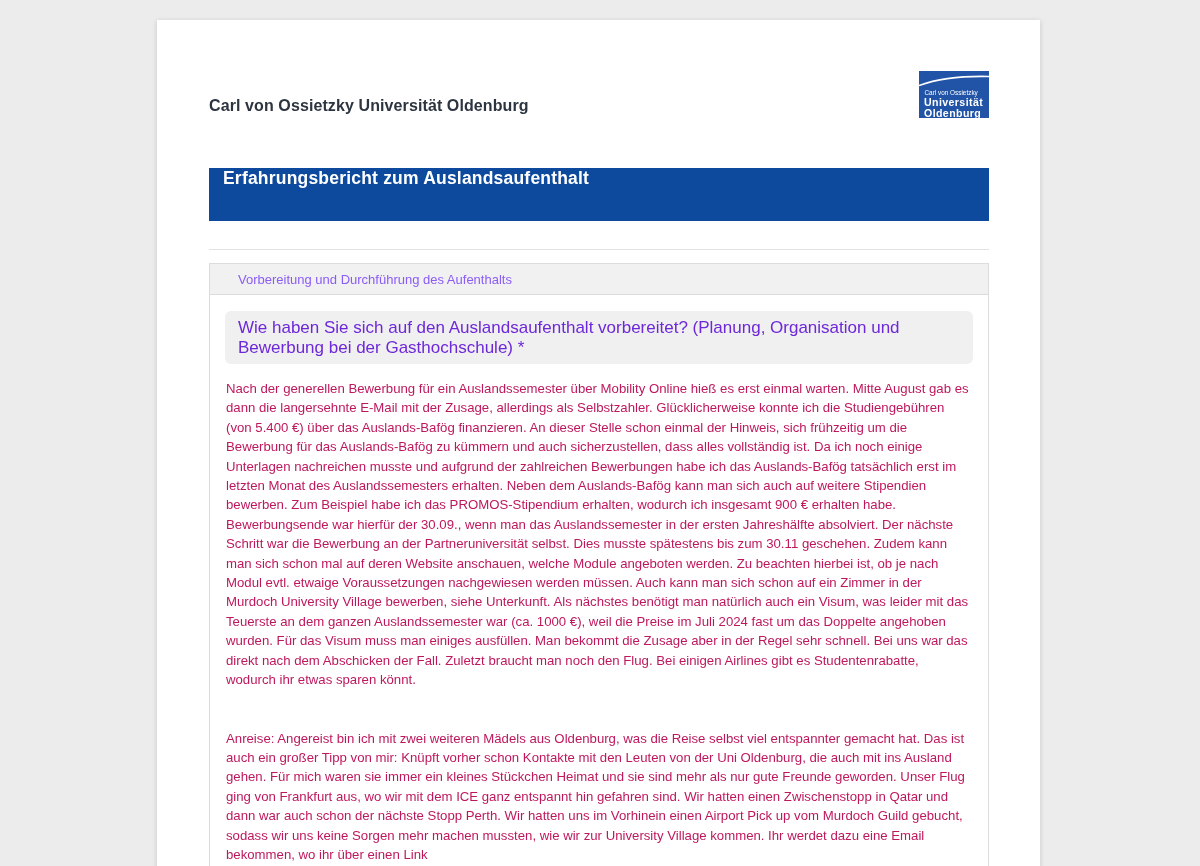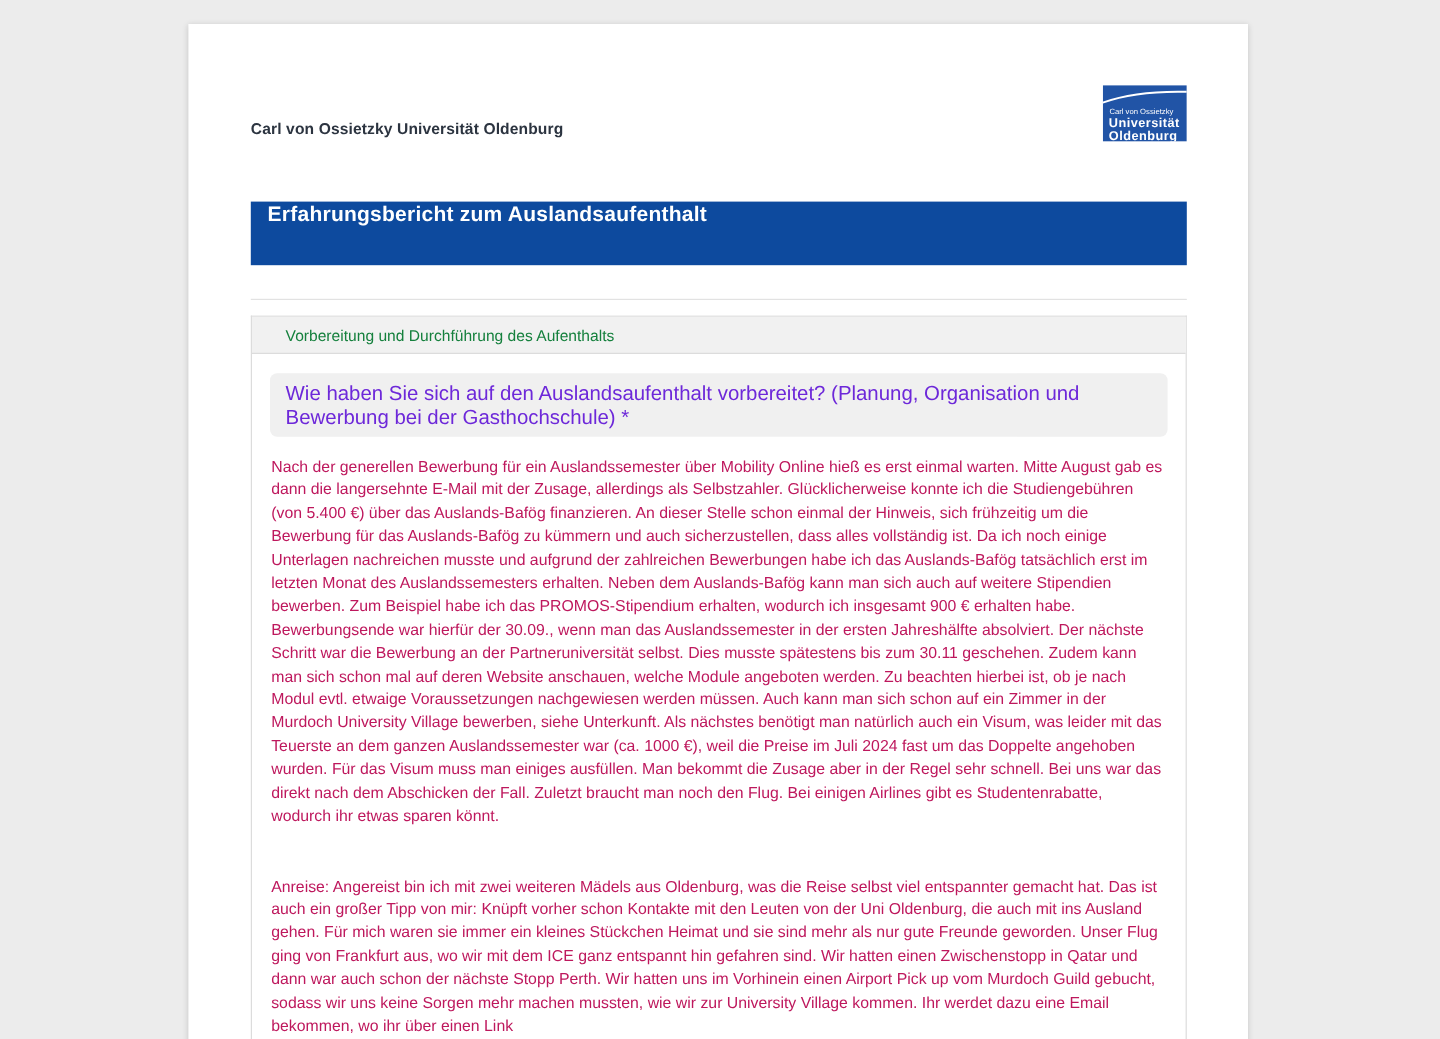--- a/index.html
+++ b/index.html
@@ -25,21 +25,21 @@
     padding: 0 51px 0 52px;
   }
   .header-row {
     display: flex;
     justify-content: space-between;
     align-items: flex-end;
     padding-top: 51px;
   }
   .uni-title {
     margin: 0 0 3px 0;
-    font-size: 13px;
+    font-size: 16px;
     font-weight: 700;
     color: #2c3440;
     letter-spacing: 0.1px;
   }
   .logo { width: 70px; height: 47px; flex: 0 0 auto; }
   .banner {
     margin-top: 50px;
     height: 53px;
     background: #0d4a9e;
     display: flex;
@@ -64,21 +64,21 @@
     min-height: 620px;
   }
   .panel-header {
     background: #f1f1f1;
     border-bottom: 1px solid #dcdcdc;
     height: 31px;
     display: flex;
     align-items: center;
     padding: 0 28px;
     font-size: 13px;
-    color: #15803d;
+    color: #8b5cf6;
   }
   .panel-body {
     padding: 16px 15px 40px 15px;
   }
   .qbox {
     background: #f0f0f0;
     border-radius: 6px;
     padding: 7px 13px;
     font-size: 17px;
     line-height: 19.5px;

